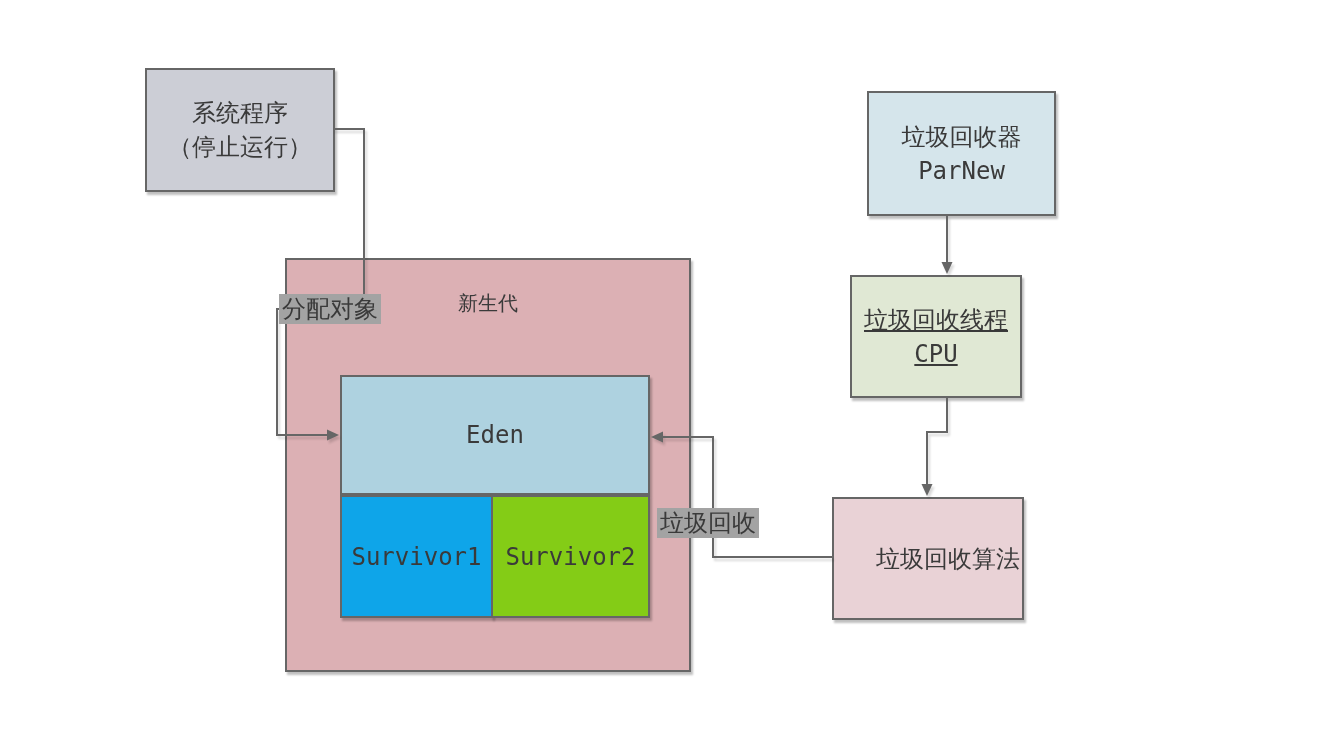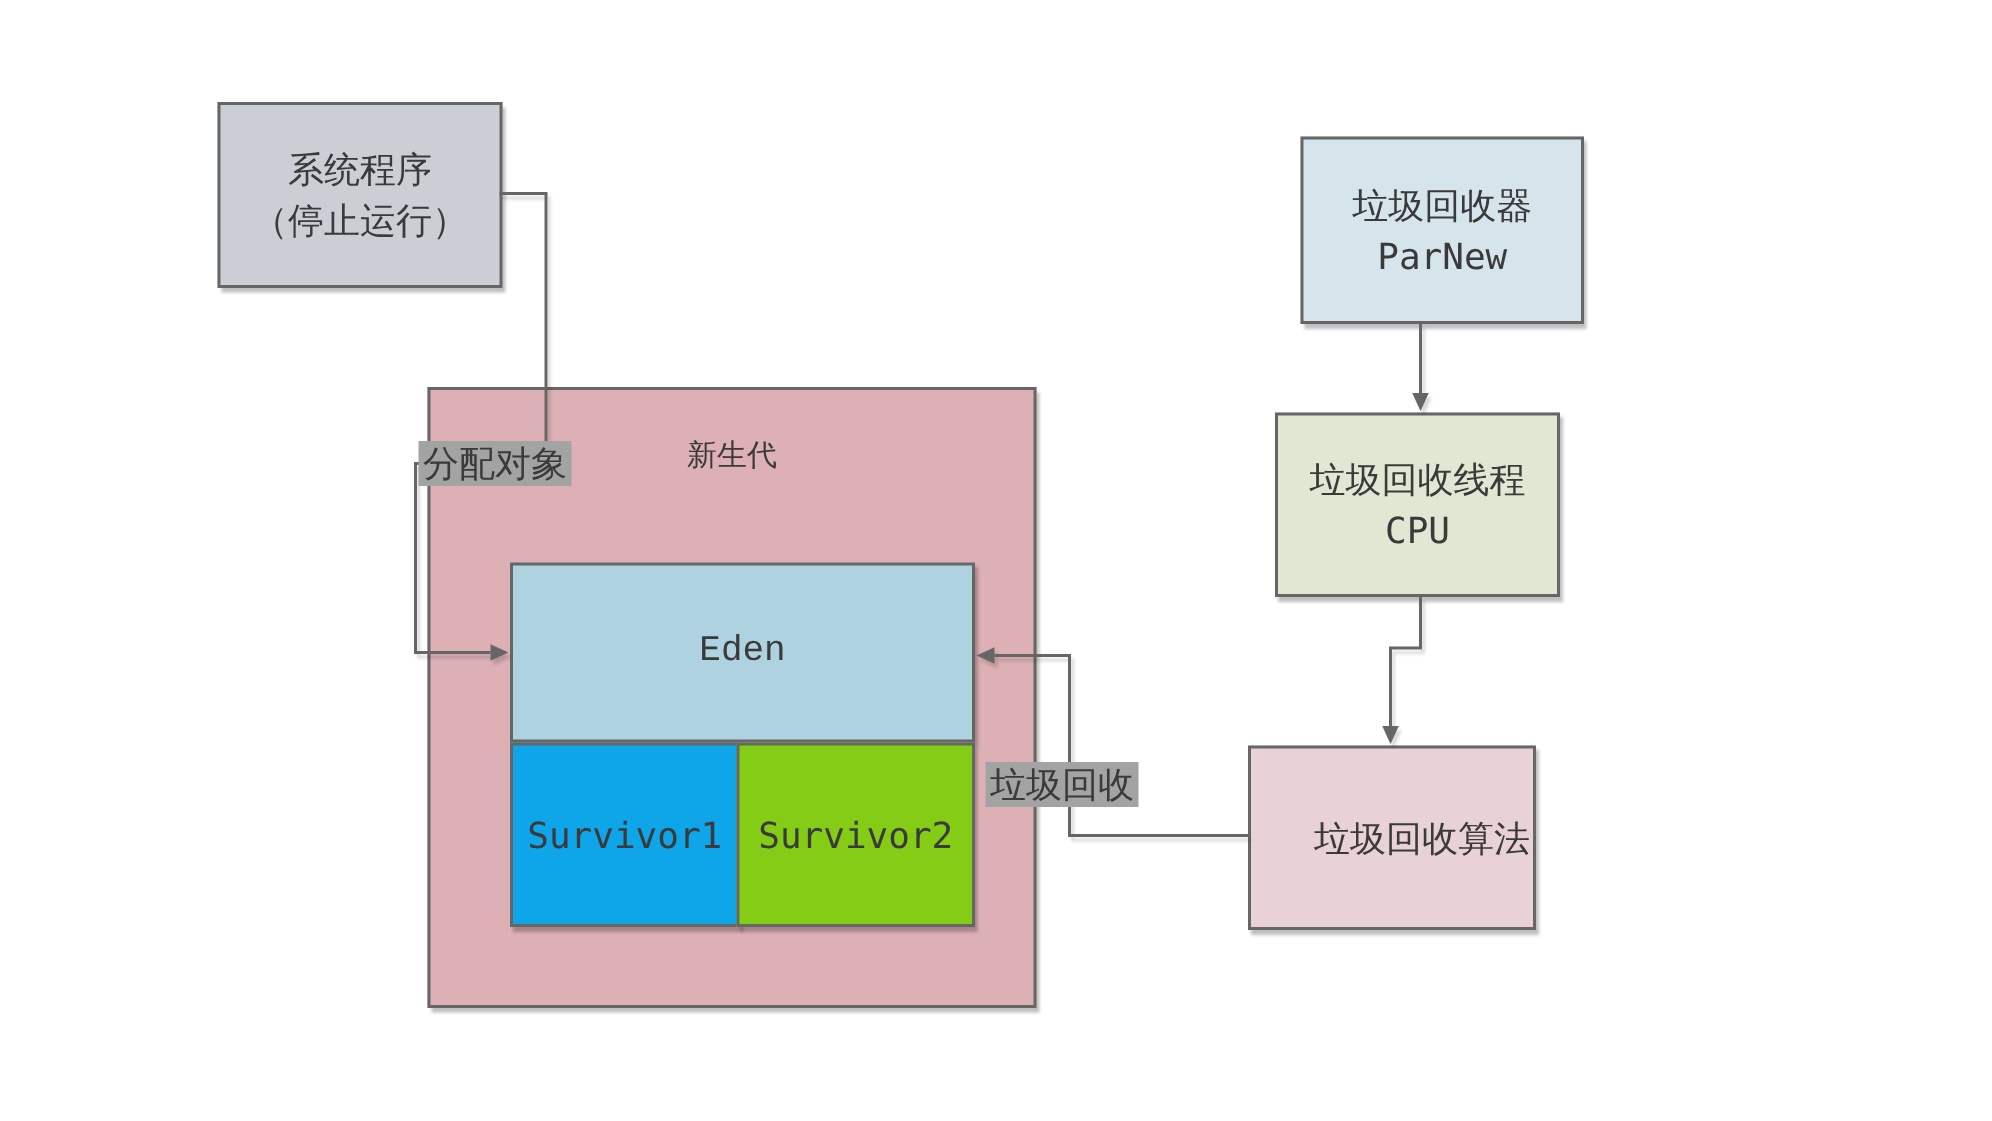--- a/index.html
+++ b/index.html
@@ -32,24 +32,24 @@
     position:absolute;z-index:40;
     background:#a3a3a3;
     padding:1px 3px;
     font-size:24px;line-height:28px;
     white-space:nowrap;
     text-align:center;
   }
   
   #node-system   {left:145px;top:68px; width:190px;height:124px;background:#ccced6;z-index:10;}
   #node-parnew   {left:851px;top:91px; width:189px;height:125px;background:#d5e5eb;z-index:10;margin-left:16px;}
-  #node-cpu      {left:850px;top:275px;width:190px;height:123px;background:#e0e8d4;z-index:10;}
+  #node-cpu      {left:850px;top:275px;width:172px;height:123px;background:#e0e8d4;z-index:10;text-decoration:underline;}
   #node-algorithm{left:832px;top:497px;width:192px;height:123px;background:#e9d2d6;z-index:10;padding-left:40px;}
   #node-younggen {left:285px;top:258px;width:406px;height:414px;background:#dcb0b4;z-index:5;}
-  #node-eden     {left:340px;top:375px;width:310px;height:120px;background:#aed2e0;z-index:10;font-family:Liberation Mono, monospace;}
+  #node-eden     {left:340px;top:375px;width:310px;height:120px;background:#aed2e0;z-index:10;}
   #node-survivor1{left:340px;top:495px;width:153px;height:123px;background:#0ea5e9;z-index:10;}
   #node-survivor2{left:491px;top:495px;width:159px;height:123px;background:#84cc16;z-index:10;}
   #label-allocate{left:279px;top:294px;}
   #label-gc      {left:657px;top:508px;}
 </style>
 </head>
 <body>
 
 <div id="stage">
 

